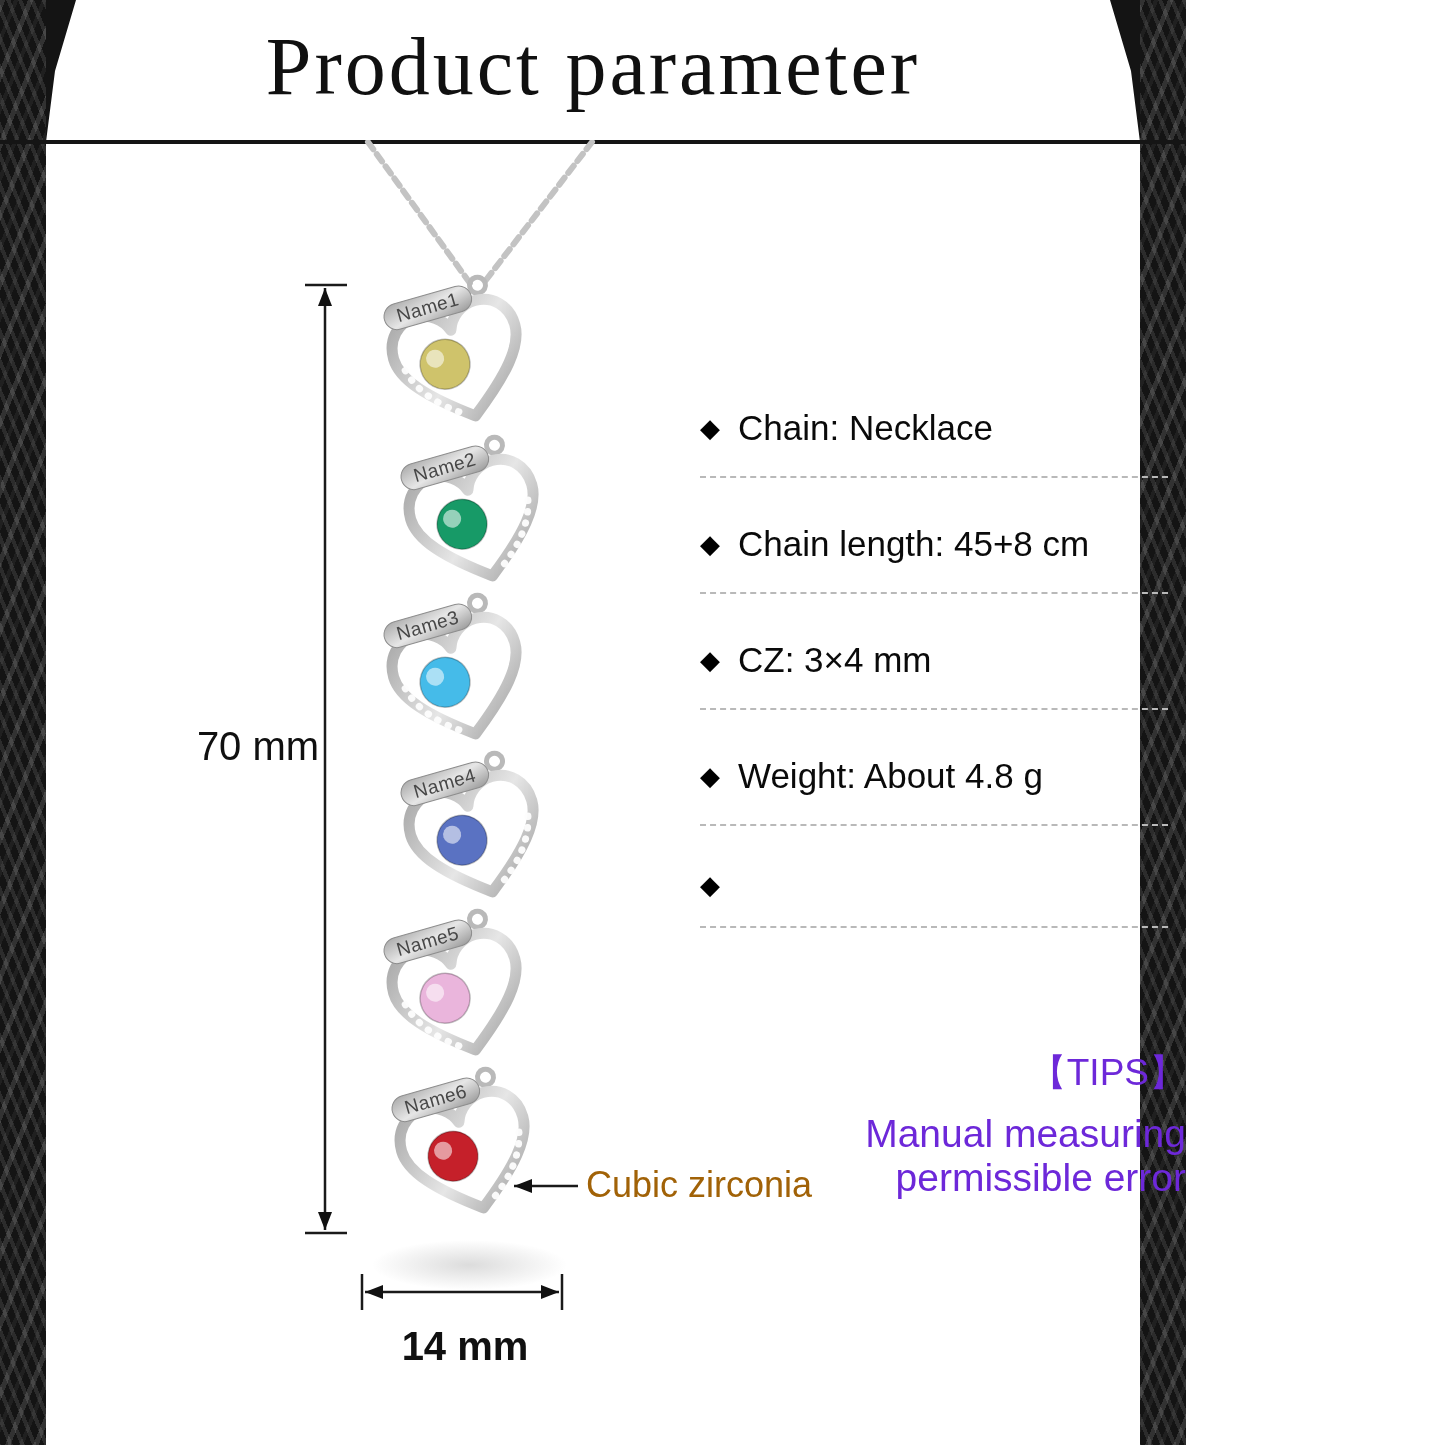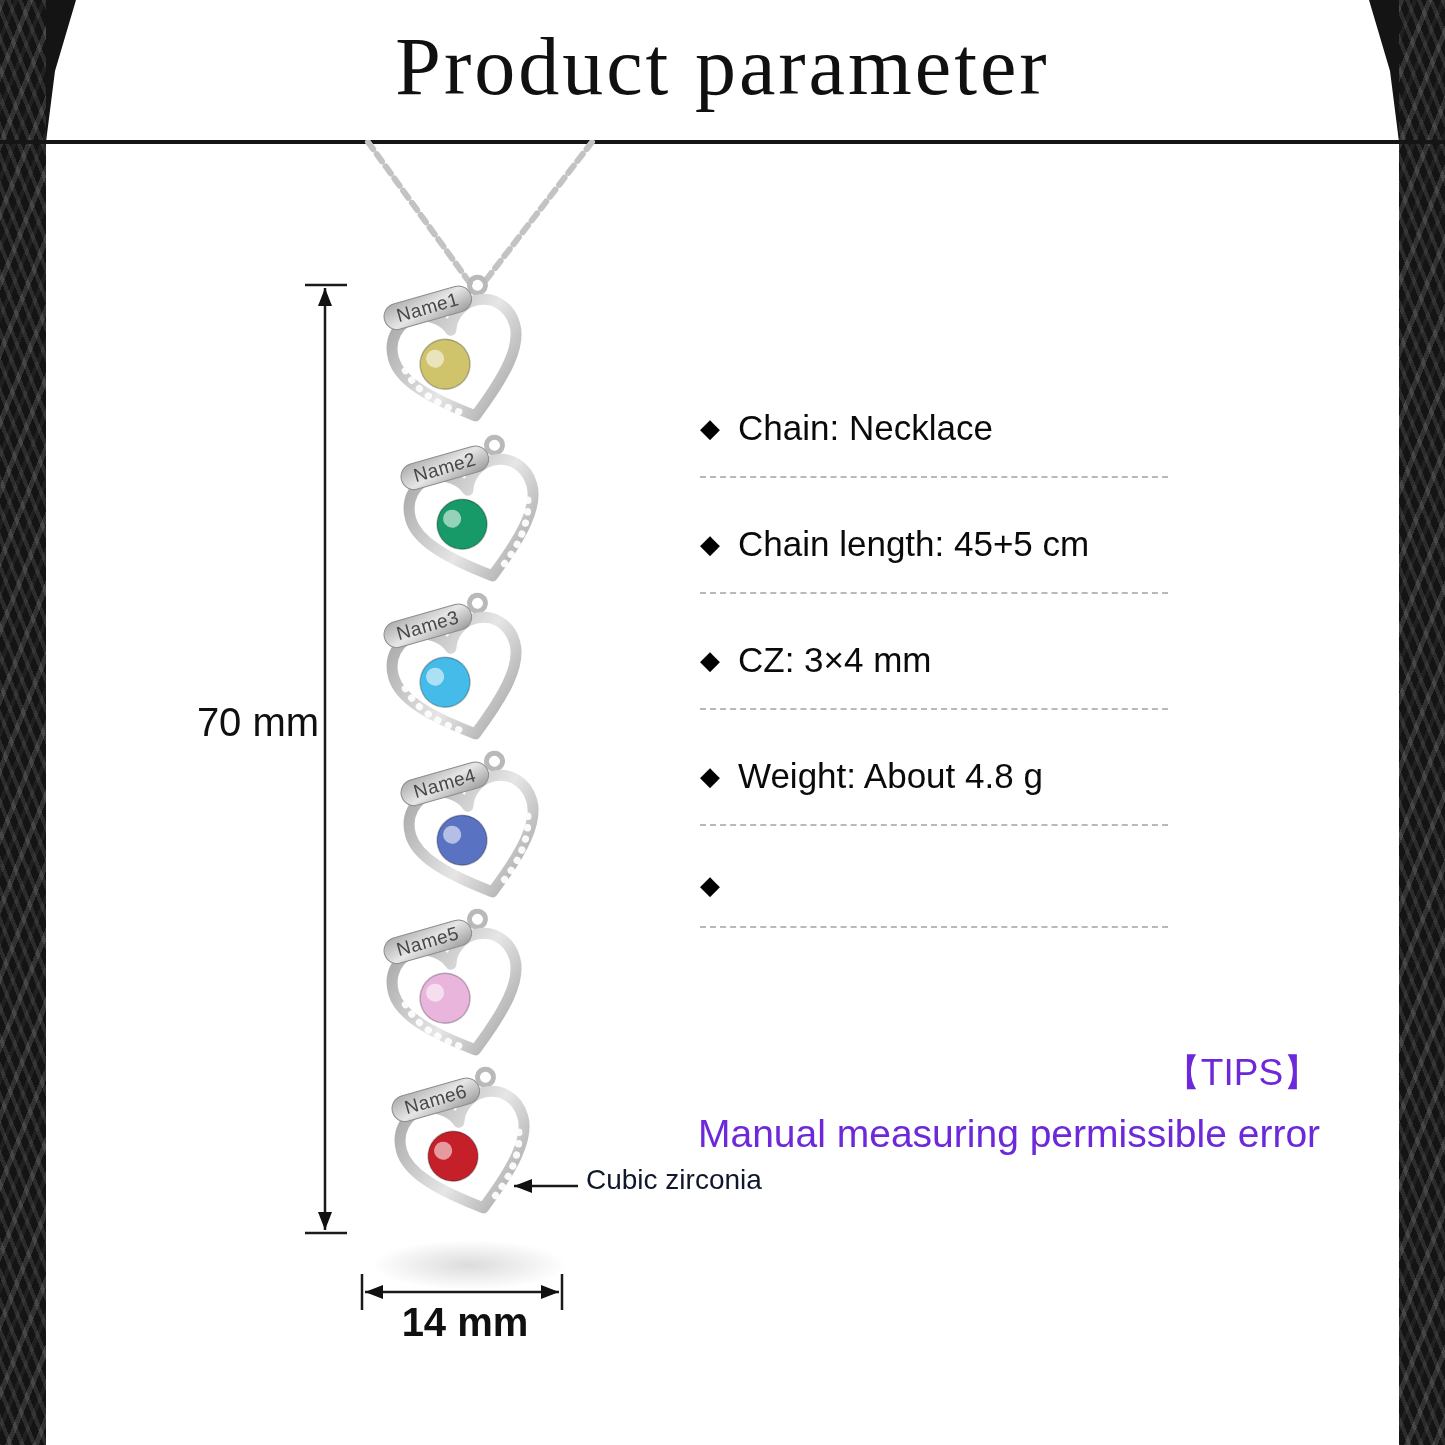--- a/index.html
+++ b/index.html
@@ -1,17 +1,17 @@
 <!DOCTYPE html>
 <html><head>
 <meta charset="utf-8">
 <style>
   html,body { margin:0; padding:0; background:#ffffff; }
   .canvas {
-    position:relative; width:1445px; height:1445px; background:#fff;
+    position:relative; width:1186px; height:1445px; background:#fff;
     overflow:hidden; font-family:"Liberation Sans", sans-serif; color:#111;
   }
 
   
   .edge {
     position:absolute; top:0; bottom:0; width:46px;
     background-color:#141414;
     background-image:
       repeating-linear-gradient(112deg, rgba(255,255,255,.13) 0 5px, transparent 5px 13px, rgba(255,255,255,.05) 13px 17px, transparent 17px 26px),
       repeating-linear-gradient(248deg, rgba(170,170,170,.16) 0 4px, transparent 4px 11px);
@@ -39,24 +39,24 @@
   .gem-hi{ fill:rgba(255,255,255,.55); }
 
   .shadow {
     position:absolute; left:372px; top:1240px; width:195px; height:50px; border-radius:50%;
     background: radial-gradient(closest-side, rgba(60,60,60,.18), rgba(60,60,60,0));
   }
 
   .overlay { position:absolute; left:0; top:0; width:1445px; height:1445px; pointer-events:none; }
   .dim, .tick { stroke:#1a1a1a; stroke-width:2.5; }
 
-  .dim-label { position:absolute; font-size:40px; color:#101010; }
+  .dim-label { position:absolute; font-size:40px; color:#101010;margin-top:24px; }
   .dim-70 { left:188px; top:700px; width:140px; text-align:center; }
   .dim-14 { left:385px; top:1300px; width:160px; text-align:center;font-weight:bold; }
-  .cz-label { position:absolute; left:586px; top:1164px; font-size:28px; color:#0f172a; }
+  .cz-label { position:absolute; left:586px; top:1164px; font-size:36px; color:#a16207; }
 
   .specs { position:absolute; left:700px; top:408px; width:468px; }
   .spec-item {
     display:flex; align-items:center; gap:18px;
     padding-bottom:28px; margin-bottom:46px;
     border-bottom:2px dashed #b9b9b9;
     font-size:35px; color:#0a0a0a;
   }
   .bullet { font-size:26px; line-height:1; color:#000; }
 
@@ -186,21 +186,21 @@
   <div class="dim-label dim-14">14 mm</div>
   <div class="cz-label">Cubic zirconia</div>
 
   <div class="specs">
     <div class="spec-item">
       <span class="bullet">◆</span>
       <span class="spec-text">Chain: Necklace</span>
     </div>
     <div class="spec-item">
       <span class="bullet">◆</span>
-      <span class="spec-text">Chain length: 45+5 cm</span>
+      <span class="spec-text">Chain length: 45+8 cm</span>
     </div>
     <div class="spec-item">
       <span class="bullet">◆</span>
       <span class="spec-text">CZ: 3×4 mm</span>
     </div>
     <div class="spec-item">
       <span class="bullet">◆</span>
       <span class="spec-text">Weight: About 4.8 g</span>
     </div>
     <div class="spec-item">

